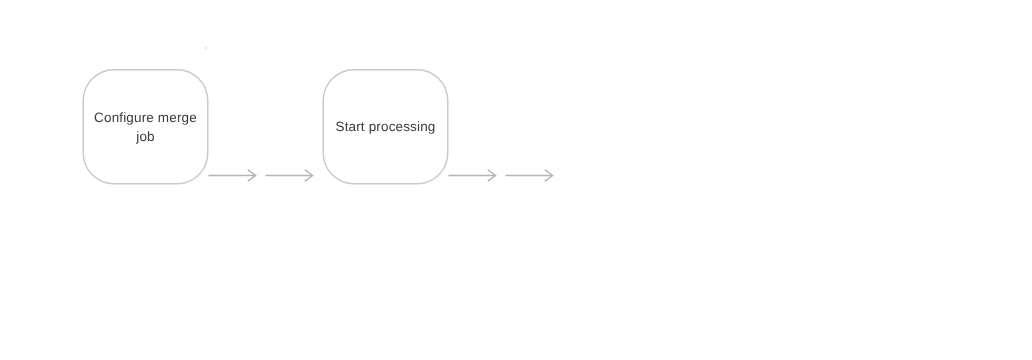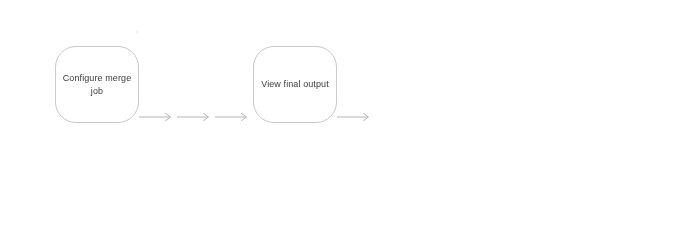--- a/index.html
+++ b/index.html
@@ -106,31 +106,31 @@
     </span>
 
 
     <span class="connector">
       <svg viewBox="0 0 38 12" xmlns="http://www.w3.org/2000/svg" aria-hidden="true">
         <line x1="0" y1="6" x2="31" y2="6" stroke="#b4b4b9" stroke-width="1"></line>
         <polyline points="26.5,2.4 31.5,6 26.5,9.6" fill="none" stroke="#b4b4b9" stroke-width="1" stroke-linecap="round" stroke-linejoin="round"></polyline>
       </svg>
     </span>
 
+    <div class="node">
+      <span class="node-label">Start processing</span>
+    </div>
 
     <span class="connector">
       <svg viewBox="0 0 38 12" xmlns="http://www.w3.org/2000/svg" aria-hidden="true">
         <line x1="0" y1="6" x2="31" y2="6" stroke="#b4b4b9" stroke-width="1"></line>
         <polyline points="26.5,2.4 31.5,6 26.5,9.6" fill="none" stroke="#b4b4b9" stroke-width="1" stroke-linecap="round" stroke-linejoin="round"></polyline>
       </svg>
     </span>
 
-    <div class="node">
-      <span class="node-label">View final output</span>
-    </div>
 
     <span class="connector">
       <svg viewBox="0 0 38 12" xmlns="http://www.w3.org/2000/svg" aria-hidden="true">
         <line x1="0" y1="6" x2="31" y2="6" stroke="#b4b4b9" stroke-width="1"></line>
         <polyline points="26.5,2.4 31.5,6 26.5,9.6" fill="none" stroke="#b4b4b9" stroke-width="1" stroke-linecap="round" stroke-linejoin="round"></polyline>
       </svg>
     </span>
 
 
   </div>

